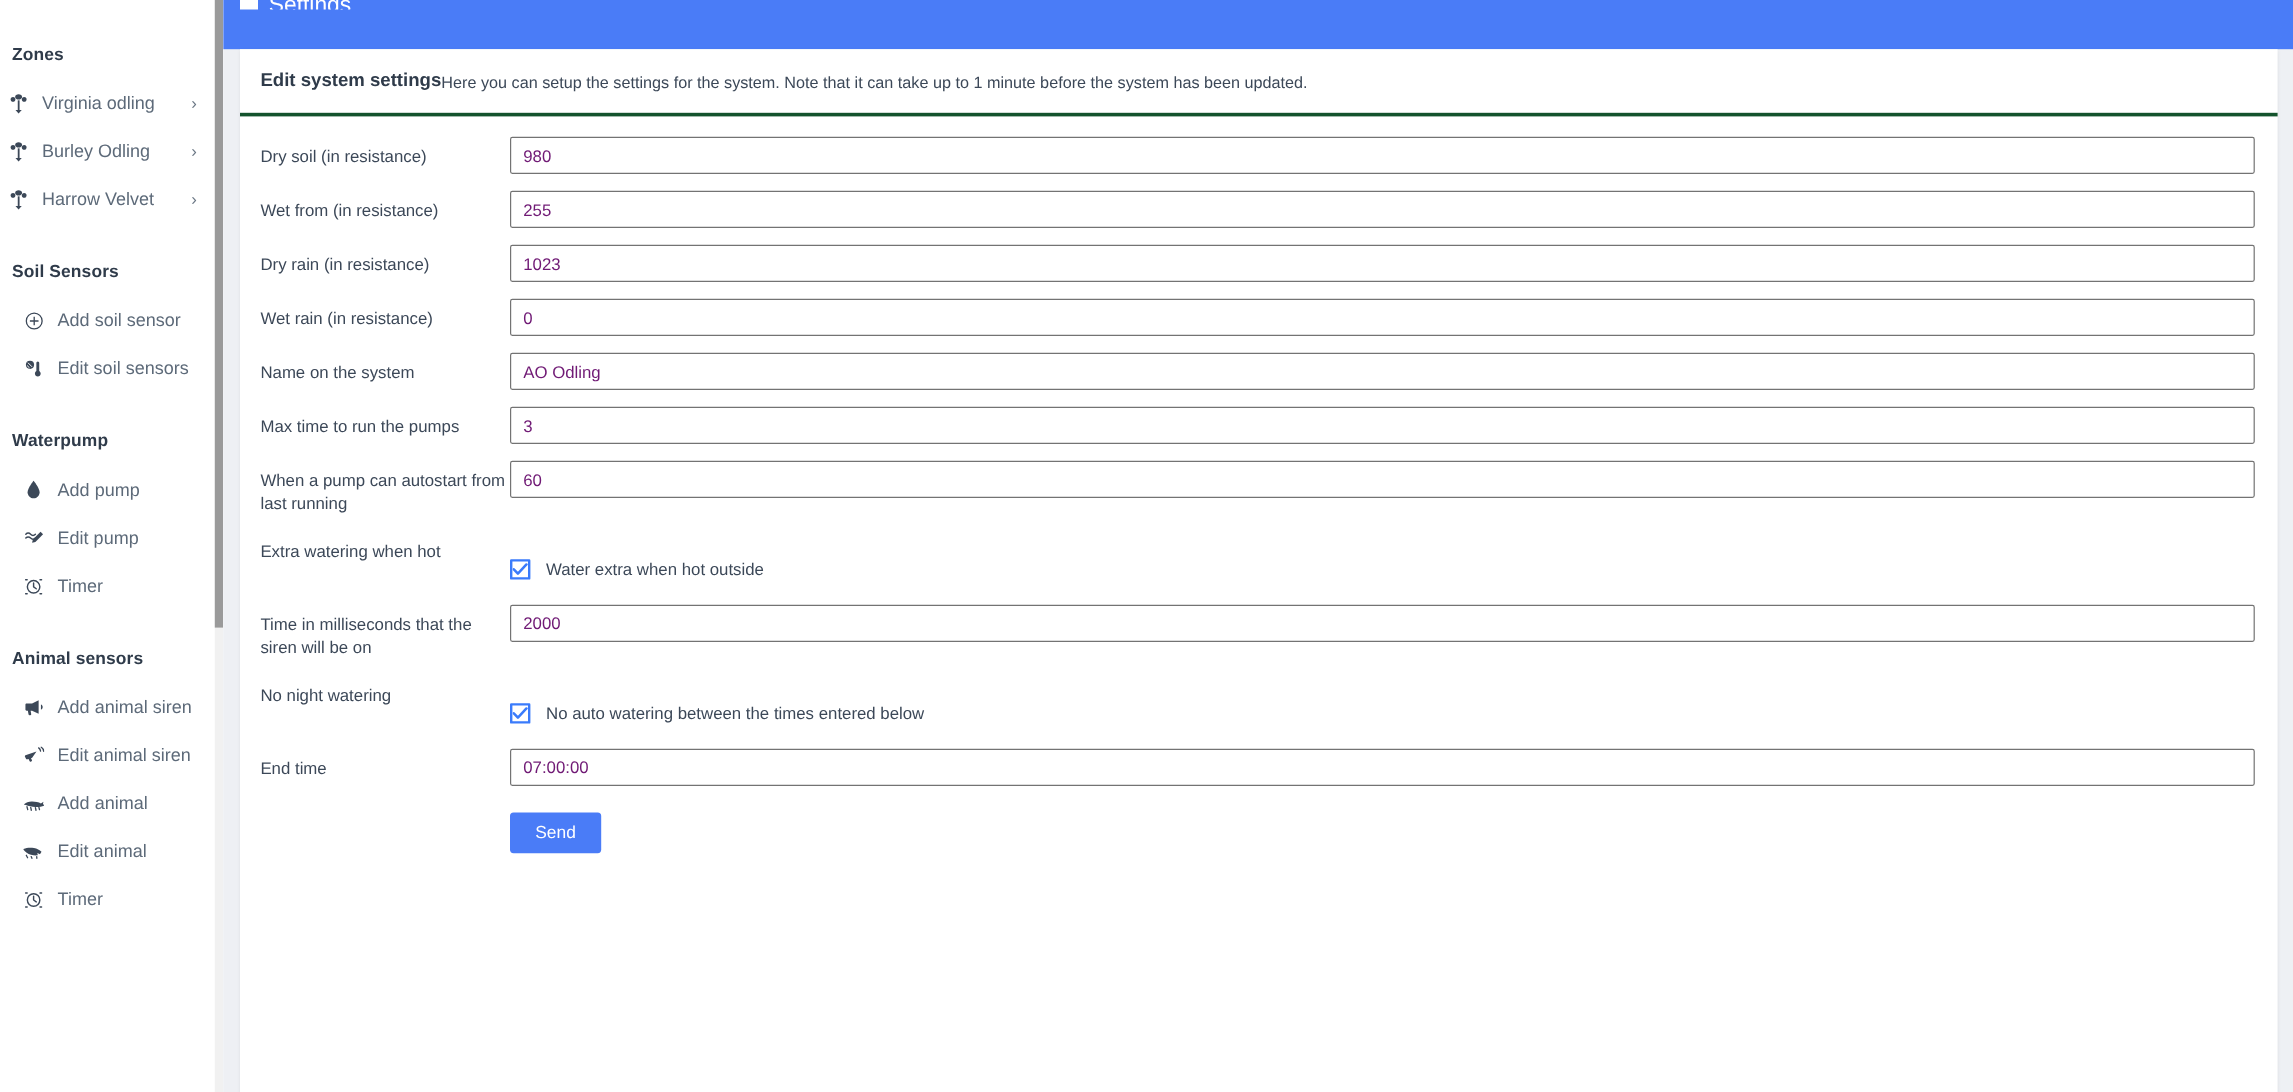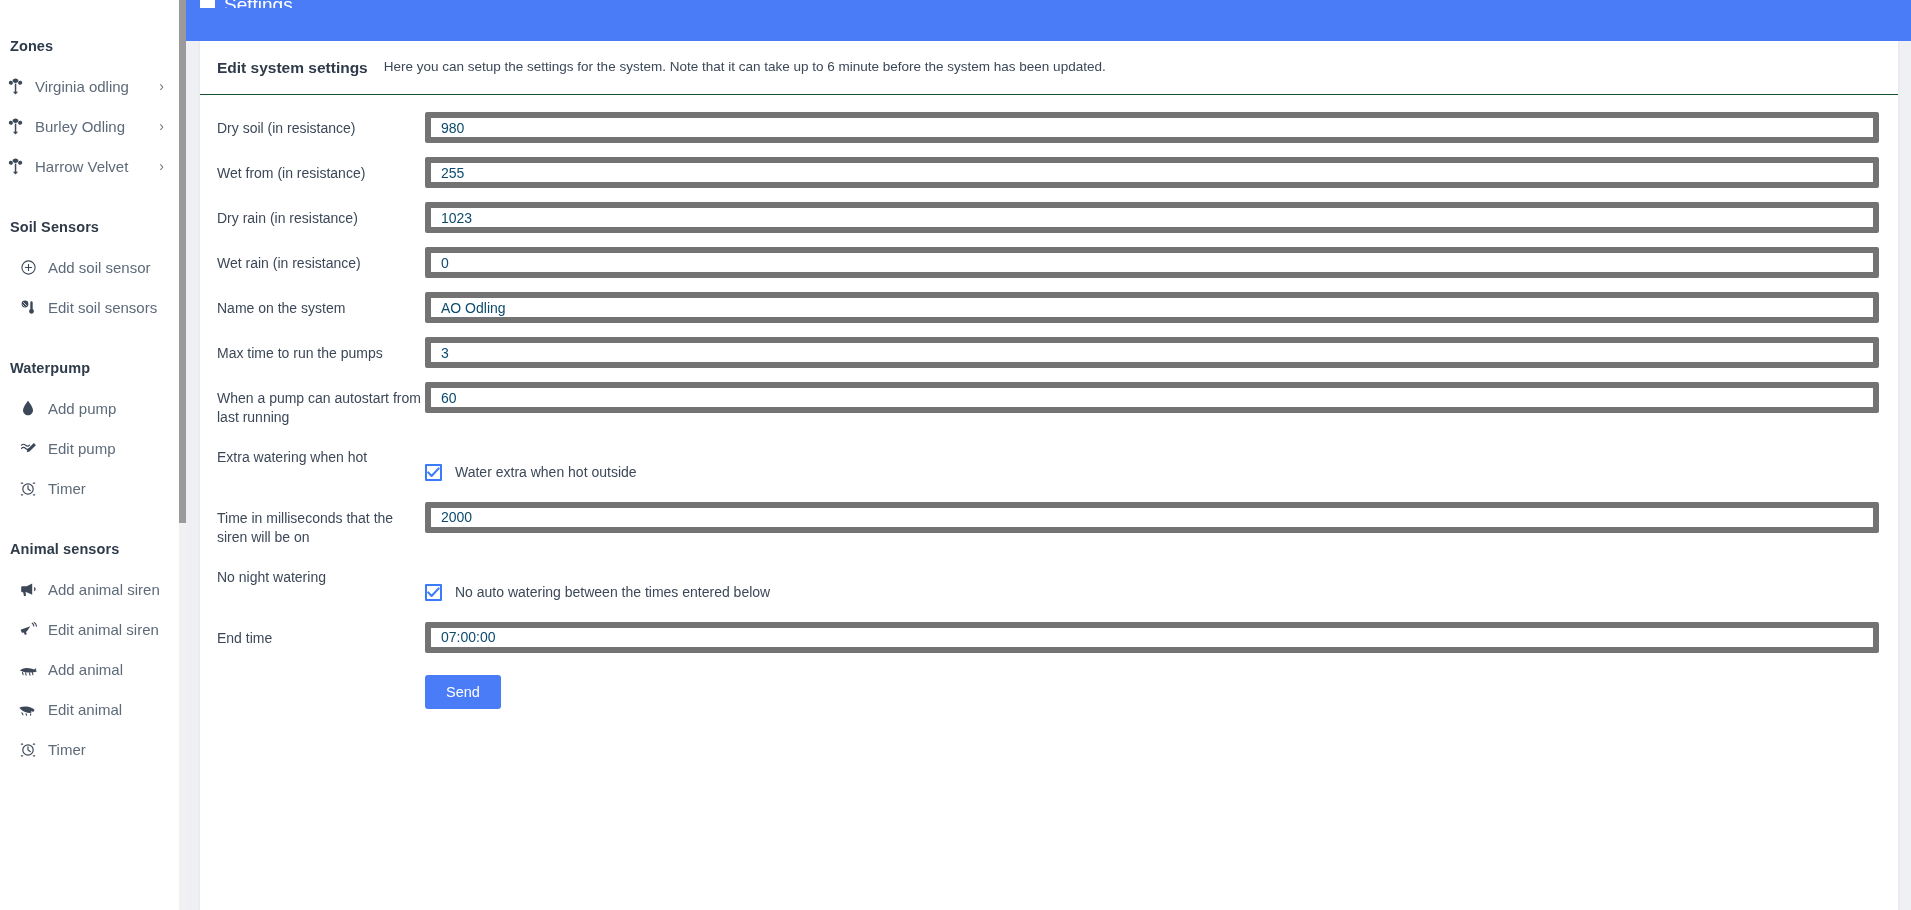--- a/index.html
+++ b/index.html
@@ -111,23 +111,23 @@
     position: absolute;
     top: 41px;
     left: 14px;
     right: 13px;
     bottom: -40px;
     background: #ffffff;
     box-shadow: 0 1px 3px rgba(0,0,0,0.07);
   }
   .card-head {
     padding: 18px 0 17px 17px;
-    border-bottom: 1px solid #14532d;
-    display: flex; align-items: flex-start;
-    gap: 16px;
+    border-bottom: 3px solid #14532d;
+    display: flex; align-items: center;
+    gap: 0;
   }
   .card-title {
     font-size: 15.5px;
     font-weight: bold;
     color: #2f3b4a;
     white-space: nowrap;
   }
   .card-sub {
     font-size: 13.5px;
     color: #3c4858;
@@ -147,25 +147,25 @@
     min-width: 208px;
     font-size: 14px;
     color: #3c4858;
     line-height: 1.35;
     padding-top: 7px;
   }
   .form-field { flex: 1; }
   .form-field input[type="text"] {
     width: 100%;
     height: 31px;
-    border: 6px solid #737373;
+    border: 1px solid #737373;
     border-radius: 2px;
     padding: 0 10px;
     font-size: 14px;
-    color: #0c4a6e;
+    color: #701a75;
     font-family: "Liberation Sans", sans-serif;
     background: #ffffff;
     outline: none;
   }
   .check-wrap {
     display: flex;
     align-items: center;
     height: 31px;
     gap: 13px;
     margin-top: 16px;
@@ -396,21 +396,21 @@
       <div class="blue-header-peek">
         <span class="peek-icon"></span>
         <span class="peek-title">Settings</span>
       </div>
     </div>
 
     <section class="card">
 
       <div class="card-head">
         <span class="card-title">Edit system settings</span>
-        <span class="card-sub">Here you can setup the settings for the system. Note that it can take up to 6 minute before the system has been updated.</span>
+        <span class="card-sub">Here you can setup the settings for the system. Note that it can take up to 1 minute before the system has been updated.</span>
       </div>
 
       <div class="card-body">
 
         <div class="form-row">
           <div class="form-label">Dry soil (in resistance)</div>
           <div class="form-field">
             <input type="text" value="980" style="">
           </div>
         </div>

